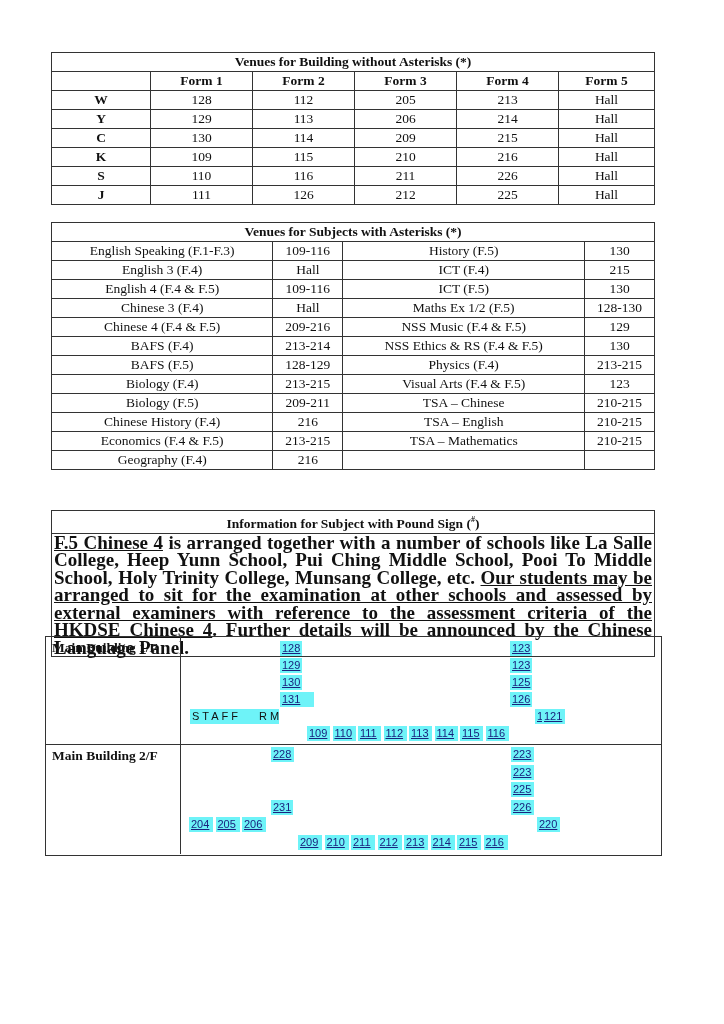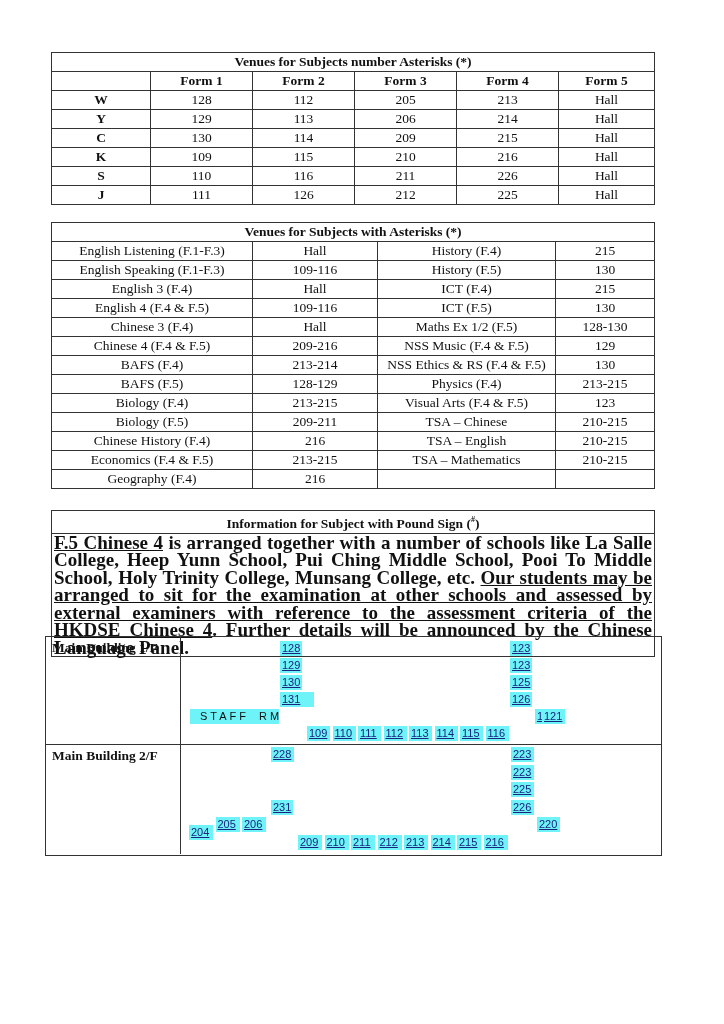--- a/index.html
+++ b/index.html
@@ -24,21 +24,21 @@
   .map .lbl { position:absolute; left:0; top:0; width:135px; height:100%; border-right:1px solid #333; font-weight:bold; font-size:13.5px; padding:3px 2px 0 6px; box-sizing:border-box; }
   .room { position:absolute; background:#6ef3f8; font-family:"Liberation Sans", sans-serif; font-size:11px; color:#1a237e; text-decoration:underline; height:15px; line-height:15px; padding:0 2px; box-sizing:border-box; cursor:pointer; }
   .staff { position:absolute; background:#6ef3f8; font-family:"Liberation Sans", sans-serif; font-size:11px; color:#111; height:15px; line-height:15px; letter-spacing:3px; padding-left:2px; box-sizing:border-box; }
 </style>
 </head>
 <body>
 
 <table class="t1">
   <tbody>
       <tr>
-        <th colspan="6" class="title">Venues for Subjects number Asterisks (*)</th>
+        <th colspan="6" class="title">Venues for Building without Asterisks (*)</th>
       </tr>
   <tr>
     <th style="width:98px"></th>
     <th style="width:101px">Form 1</th>
     <th style="width:101px">Form 2</th>
     <th style="width:101px">Form 3</th>
     <th style="width:101px">Form 4</th>
     <th>Form 5</th>
   </tr>
   </tbody>
@@ -94,26 +94,20 @@
     </tbody>
 </table>
 
 <table class="t2">
   <tbody>
       <tr>
         <th colspan="4">Venues for Subjects with Asterisks (*)</th>
       </tr>
   </tbody>
     <tbody id="t2body">
-      <tr>
-        <td style="width: 200px;">English Listening (F.1-F.3)</td>
-        <td style="width: 124px;">Hall</td>
-        <td style="width: 177px;">History (F.4)</td>
-        <td>215</td>
-      </tr>
       <tr>
         <td>English Speaking (F.1-F.3)</td>
         <td>109-116</td>
         <td>History (F.5)</td>
         <td>130</td>
       </tr>
       <tr>
         <td>English 3 (F.4)</td>
         <td>Hall</td>
         <td>ICT (F.4)</td>
@@ -198,21 +192,21 @@
     <div class="lbl">Main Building 1/F</div>
     <div id="f1rooms">
         <span class="room" style="left: 234px; top: 4px; width: 22px;">128</span>
         <span class="room" style="left: 234px; top: 21px; width: 22px;">129</span>
         <span class="room" style="left: 234px; top: 38px; width: 22px;">130</span>
         <span class="room" style="left: 234px; top: 55px; width: 34px;">131</span>
         <span class="room" style="left: 464px; top: 4px; width: 22px;">123</span>
         <span class="room" style="left: 464px; top: 21px; width: 22px;">123</span>
         <span class="room" style="left: 464px; top: 38px; width: 22px;">125</span>
         <span class="room" style="left: 464px; top: 55px; width: 22px;">126</span>
-        <span class="staff" style="left: 144px; top: 72px; width: 67px; text-align: center;">STAFF</span>
+        <span class="staff" style="left: 144px; top: 72px; width: 67px;">STAFF</span>
         <span class="staff" style="left: 211px; top: 72px; width: 22px;">RM</span>
         <span class="room" style="left: 489px; top: 72px; width: 23px;">120</span>
         <span class="room" style="left: 496px; top: 72px; width: 23px;">121</span>
         <span class="room" style="left: 261px; top: 89px; width: 23px;">109</span>
         <span class="room" style="left: 286.5px; top: 89px; width: 23px;">110</span>
         <span class="room" style="left: 312px; top: 89px; width: 23px;">111</span>
         <span class="room" style="left: 337.5px; top: 89px; width: 23px;">112</span>
         <span class="room" style="left: 363px; top: 89px; width: 23px;">113</span>
         <span class="room" style="left: 388.5px; top: 89px; width: 23px;">114</span>
         <span class="room" style="left: 414px; top: 89px; width: 23px;">115</span>
@@ -221,21 +215,21 @@
   </div>
   <div class="row r2">
     <div class="lbl">Main Building 2/F</div>
     <div id="f2rooms">
         <span class="room" style="left: 225px; top: 2px; width: 23px;">228</span>
         <span class="room" style="left: 225px; top: 55px; width: 22px;">231</span>
         <span class="room" style="left: 465px; top: 2px; width: 23px;">223</span>
         <span class="room" style="left: 465px; top: 20px; width: 23px;">223</span>
         <span class="room" style="left: 465px; top: 37px; width: 23px;">225</span>
         <span class="room" style="left: 465px; top: 55px; width: 23px;">226</span>
-        <span class="room" style="left: 143px; top: 80px; width: 24px;">204</span>
+        <span class="room" style="left: 143px; top: 72px; width: 24px;">204</span>
         <span class="room" style="left: 169.5px; top: 72px; width: 24px;">205</span>
         <span class="room" style="left: 196px; top: 72px; width: 24px;">206</span>
         <span class="room" style="left: 491px; top: 72px; width: 23px;">220</span>
         <span class="room" style="left: 252px; top: 90px; width: 24px;">209</span>
         <span class="room" style="left: 278.5px; top: 90px; width: 24px;">210</span>
         <span class="room" style="left: 305px; top: 90px; width: 24px;">211</span>
         <span class="room" style="left: 331.5px; top: 90px; width: 24px;">212</span>
         <span class="room" style="left: 358px; top: 90px; width: 24px;">213</span>
         <span class="room" style="left: 384.5px; top: 90px; width: 24px;">214</span>
         <span class="room" style="left: 411px; top: 90px; width: 24px;">215</span>

